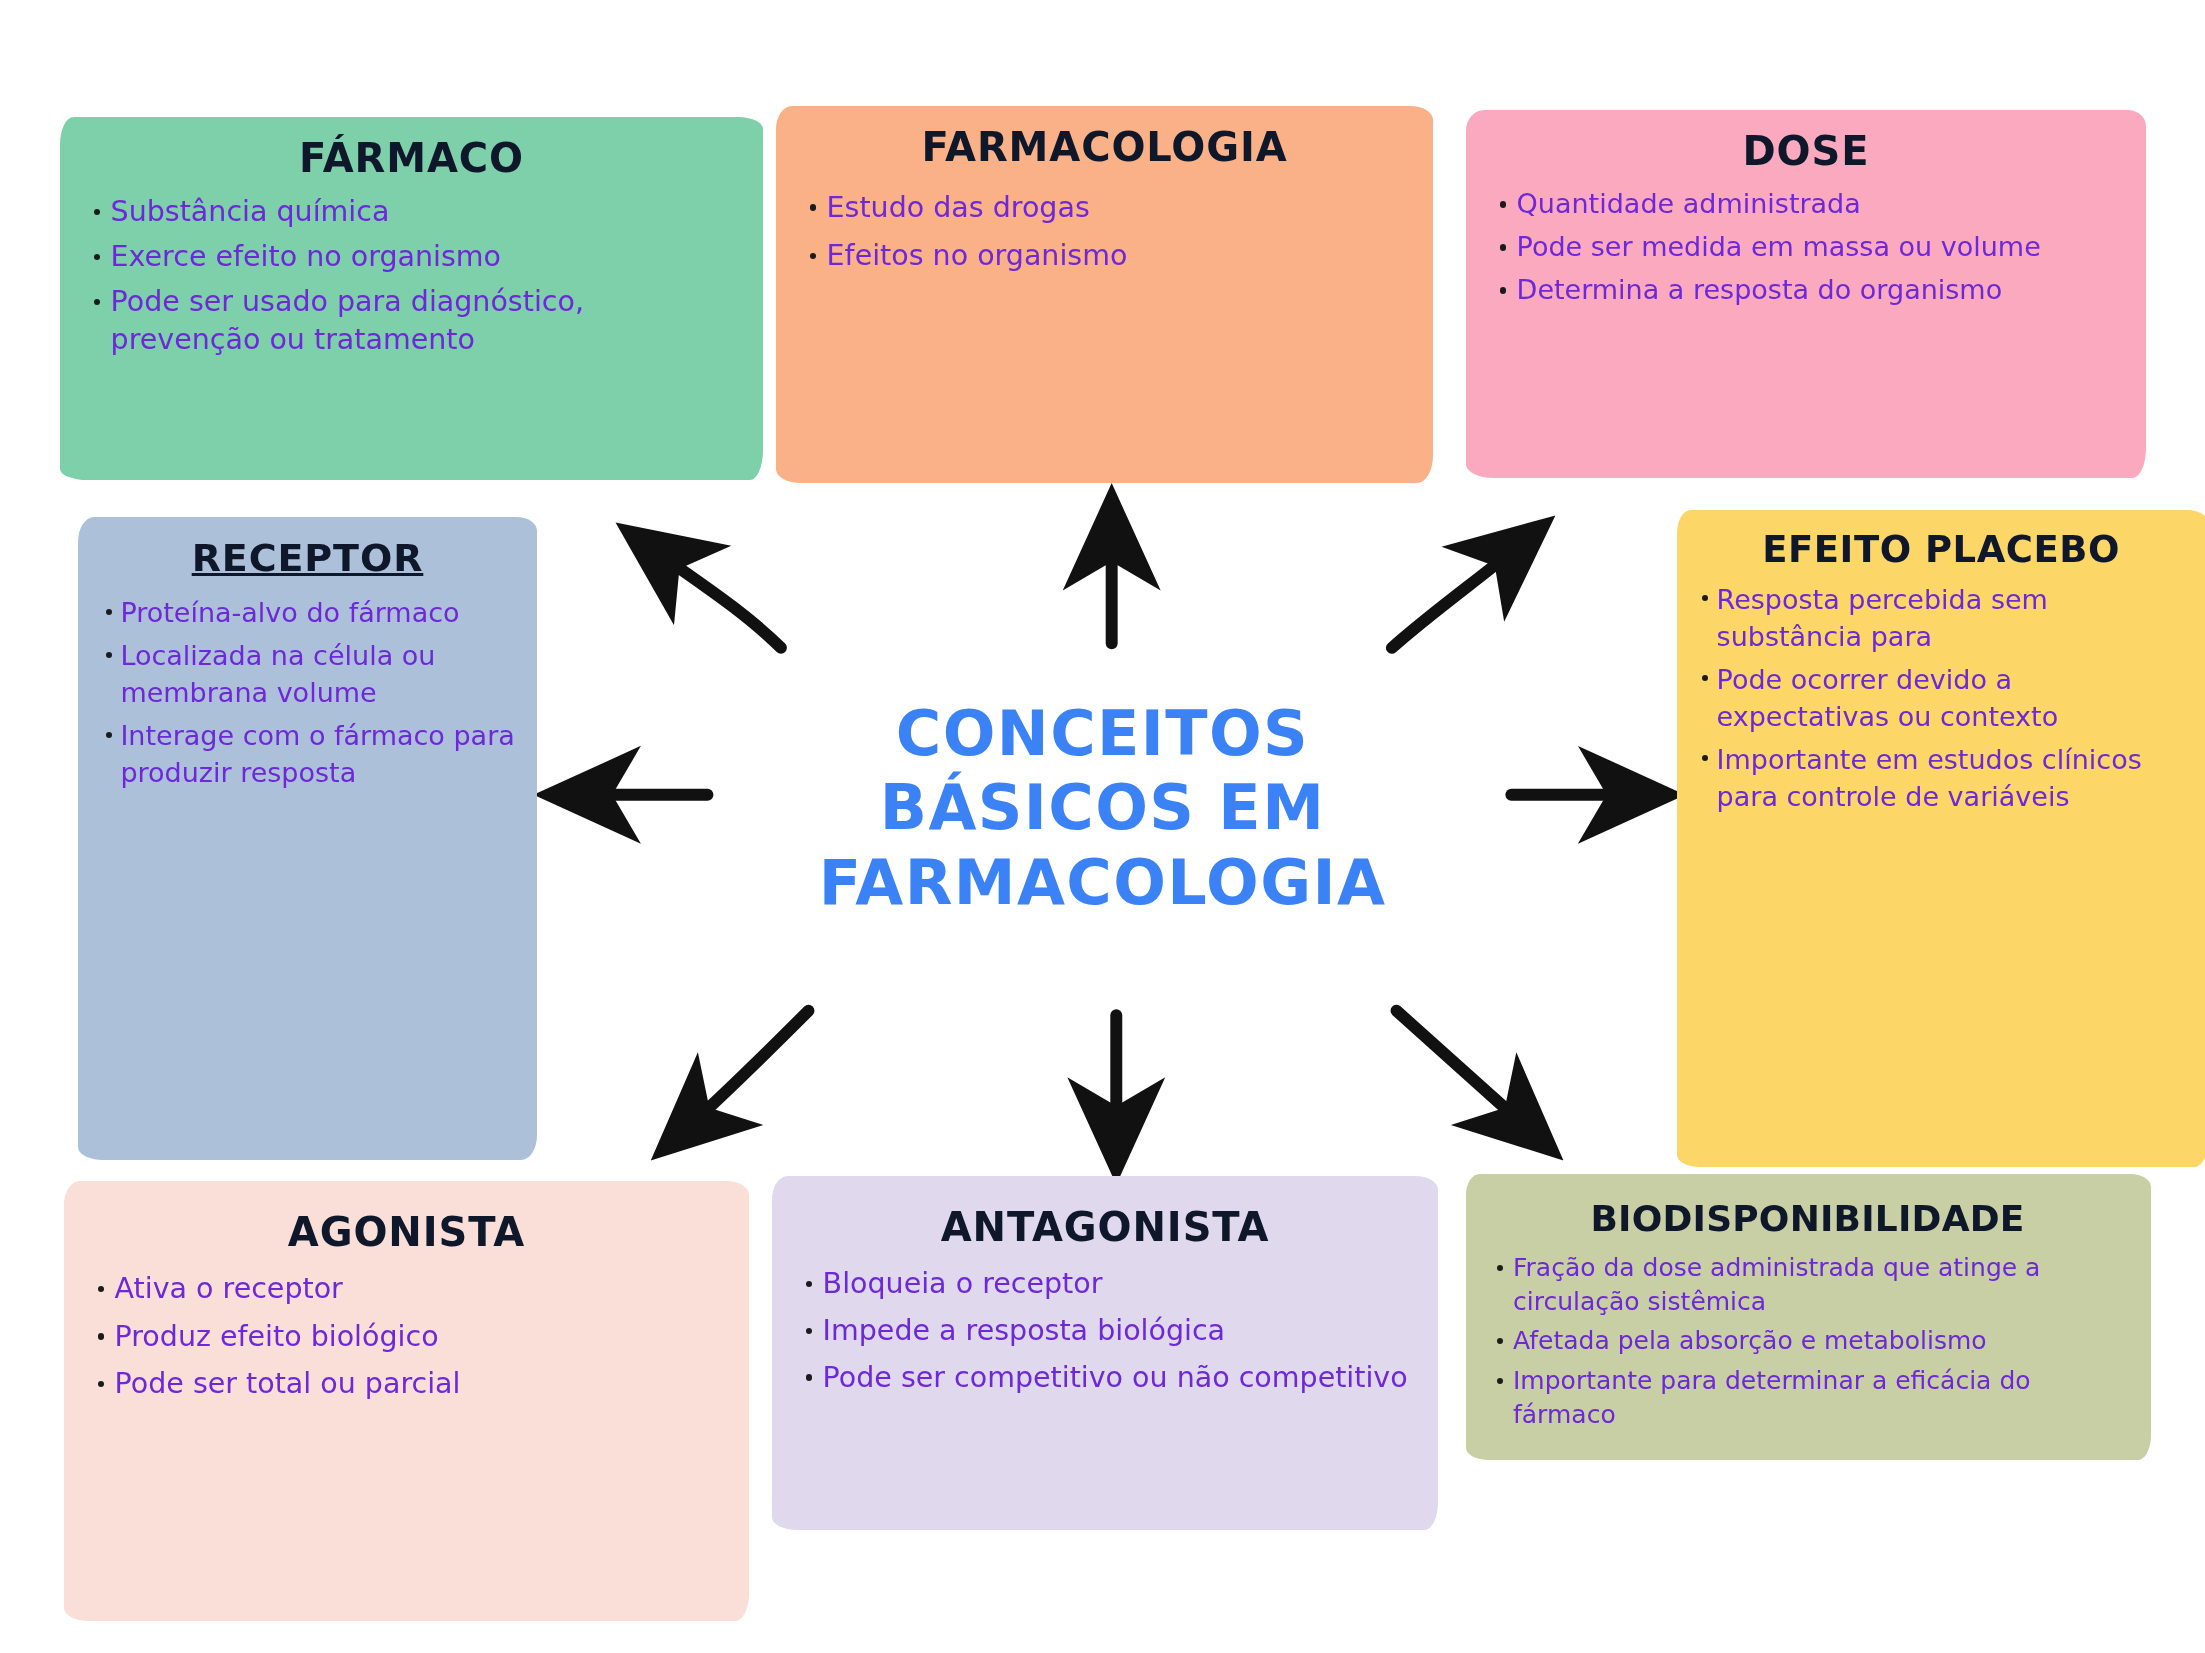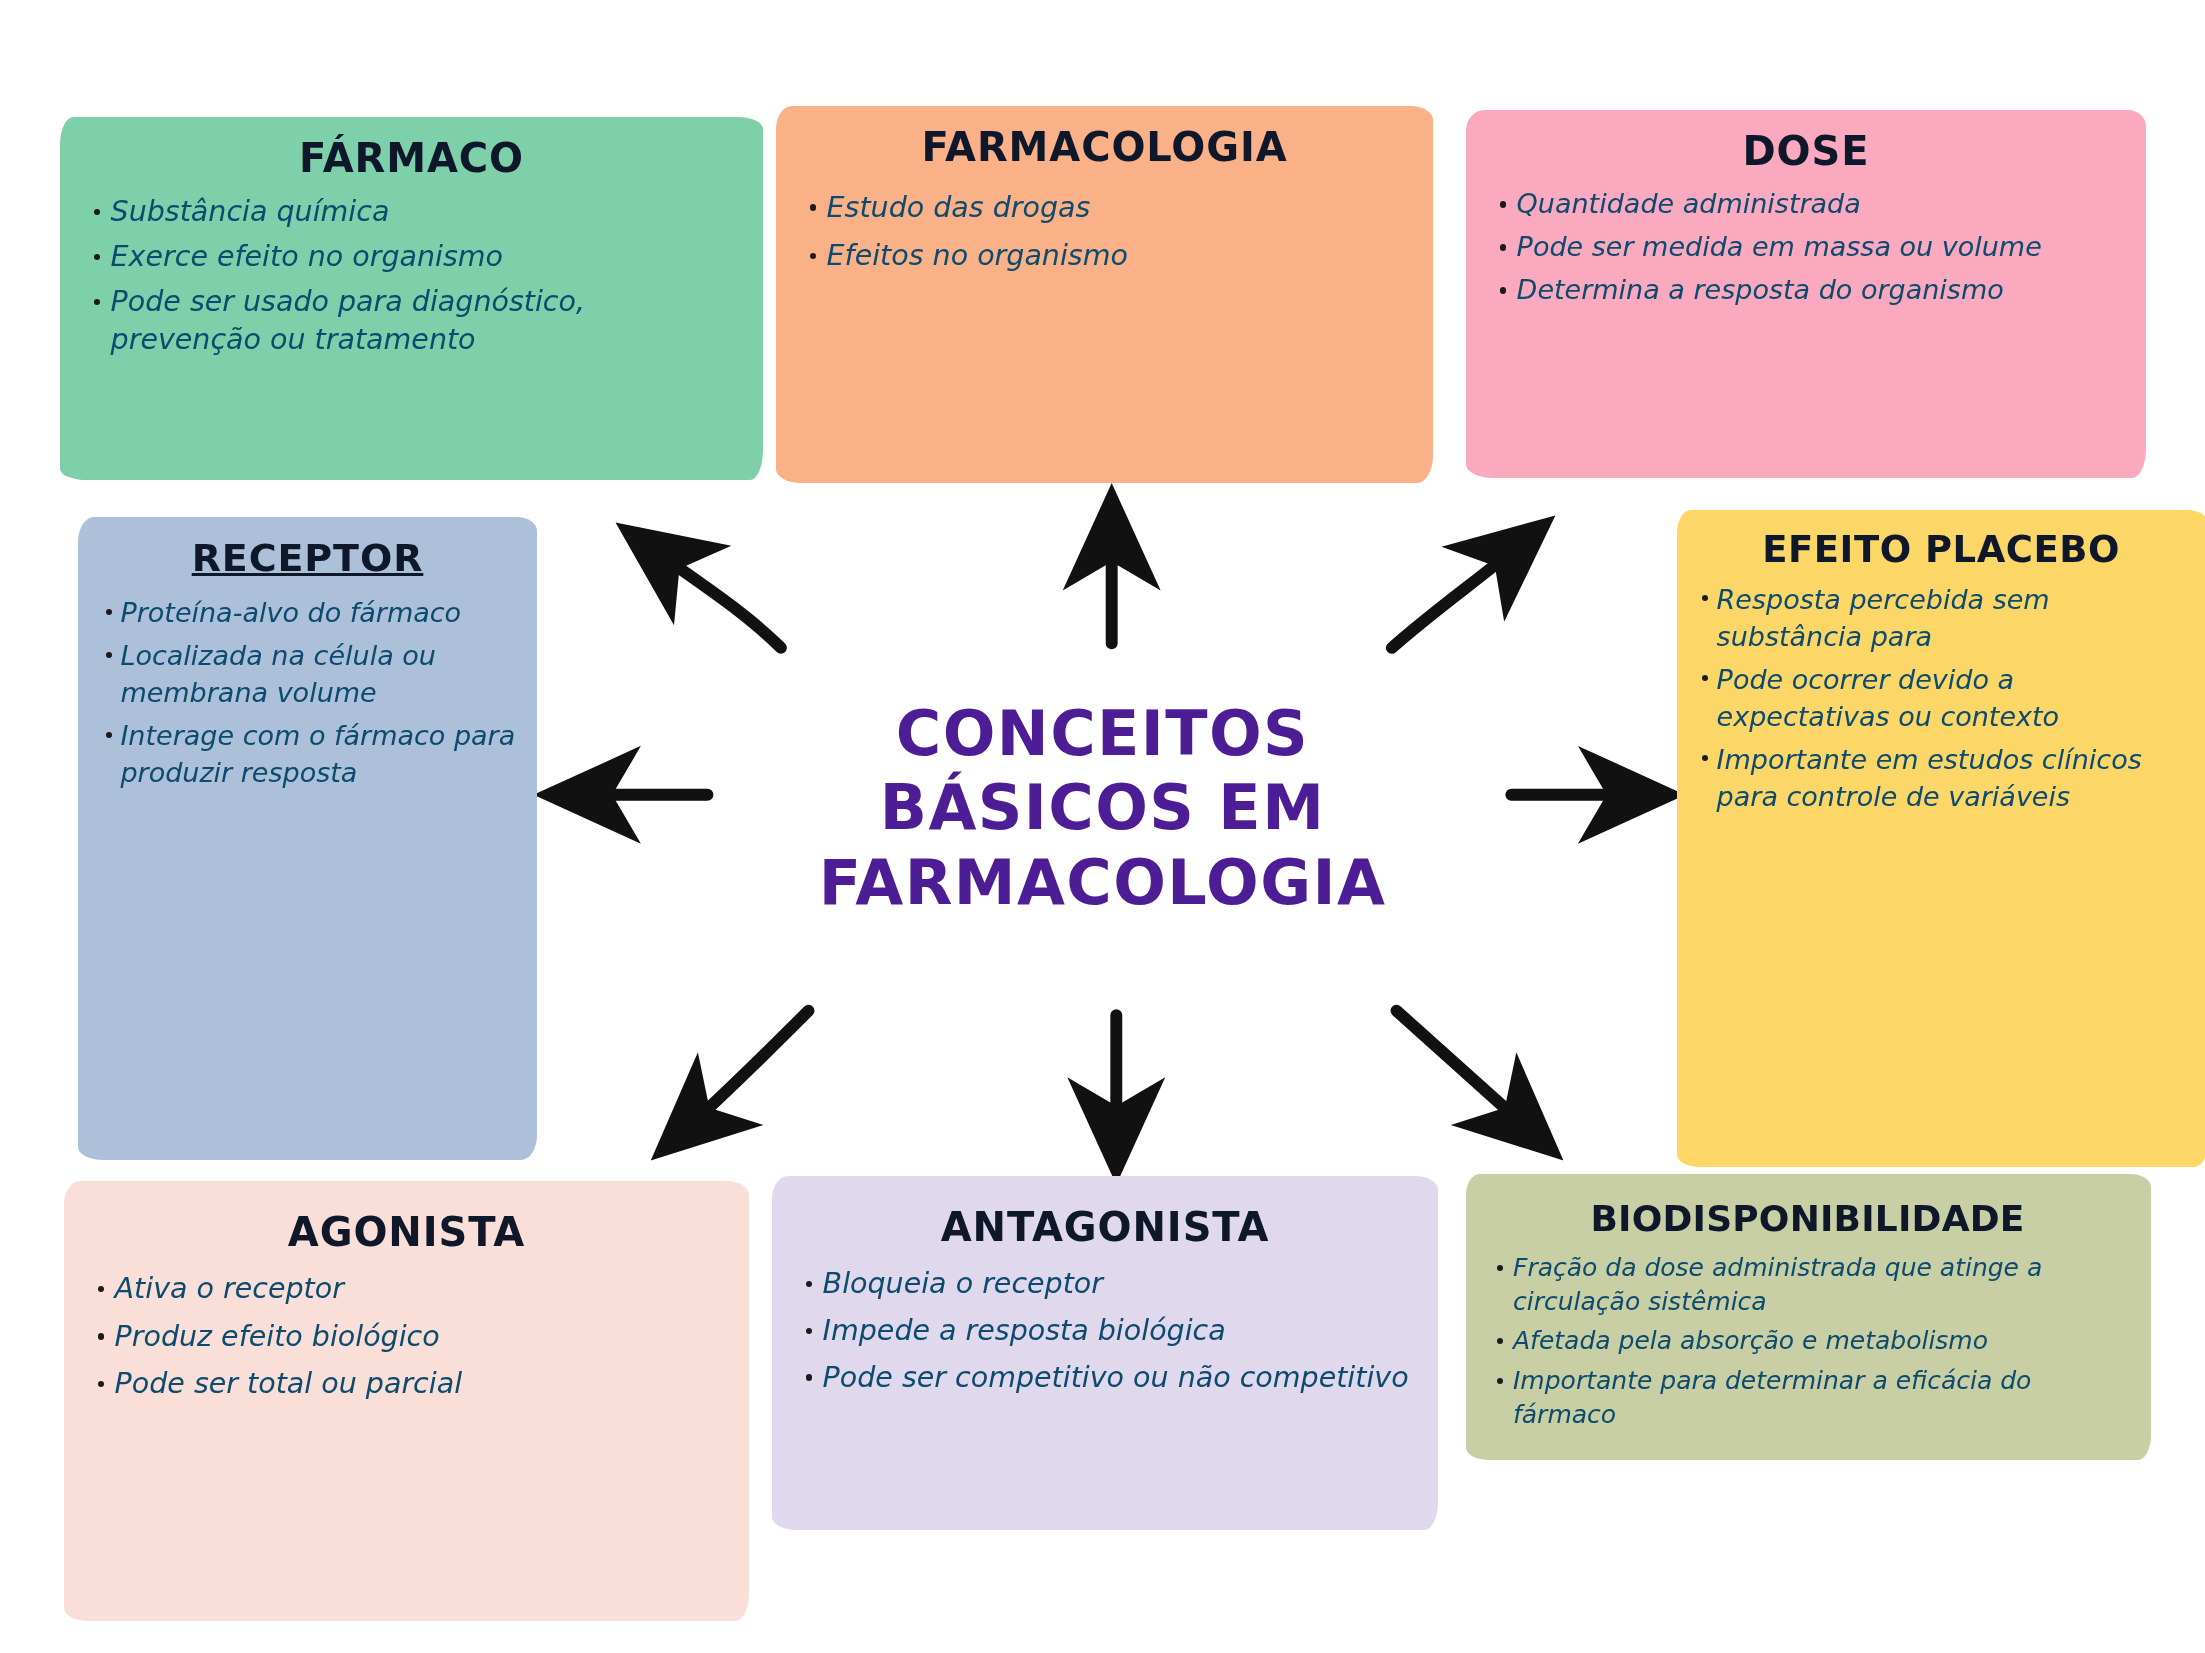--- a/index.html
+++ b/index.html
@@ -33,23 +33,22 @@
     text-align: center;
     margin: 0 0 12px 0;
   }
   .card ul {
     margin: 0;
     padding: 0 0 0 27.6px;
     list-style: none;
   }
   .card li {
     position: relative;
-    color: #0c4a6e;
+    color: #6d28d9;
     margin-bottom: 7.4px;
-    font-style: italic;
   }
   .card li::before {
     content: "";
     position: absolute;
     left: -16.5px;
     top: 0.55em;
     width: 6.4px;
     height: 6.4px;
     border-radius: 50%;
     background: #1b1b1b;
@@ -134,21 +133,21 @@
   
   #center-node {
     position: absolute;
     left: 726px; top: 643px;
     width: 753px; height: 331px;
     display: flex;
     flex-direction: column;
     align-items: center;
     justify-content: center;
     text-align: center;
-    color: #4c1d95;
+    color: #3b82f6;
     font-weight: bold;
     letter-spacing: 1.4px;
     line-height: 1.2;
     font-size: 62px;
   }
   #center-node .cl { display: block; white-space: nowrap; }
 
   #arrows {
     position: absolute;
     left: 0; top: 0;

